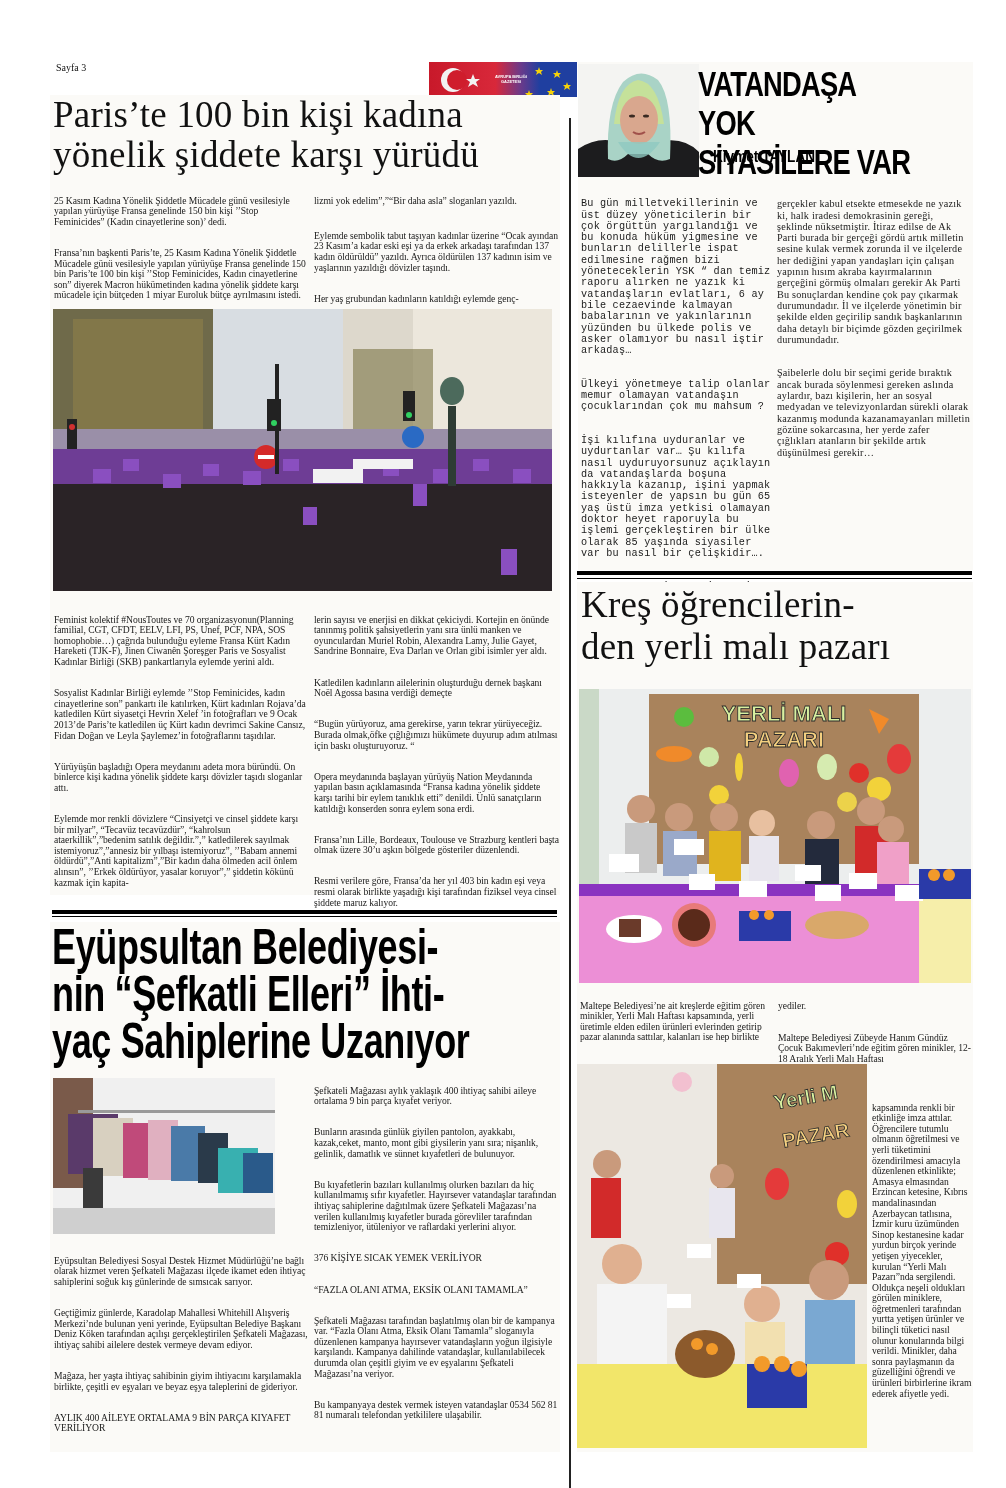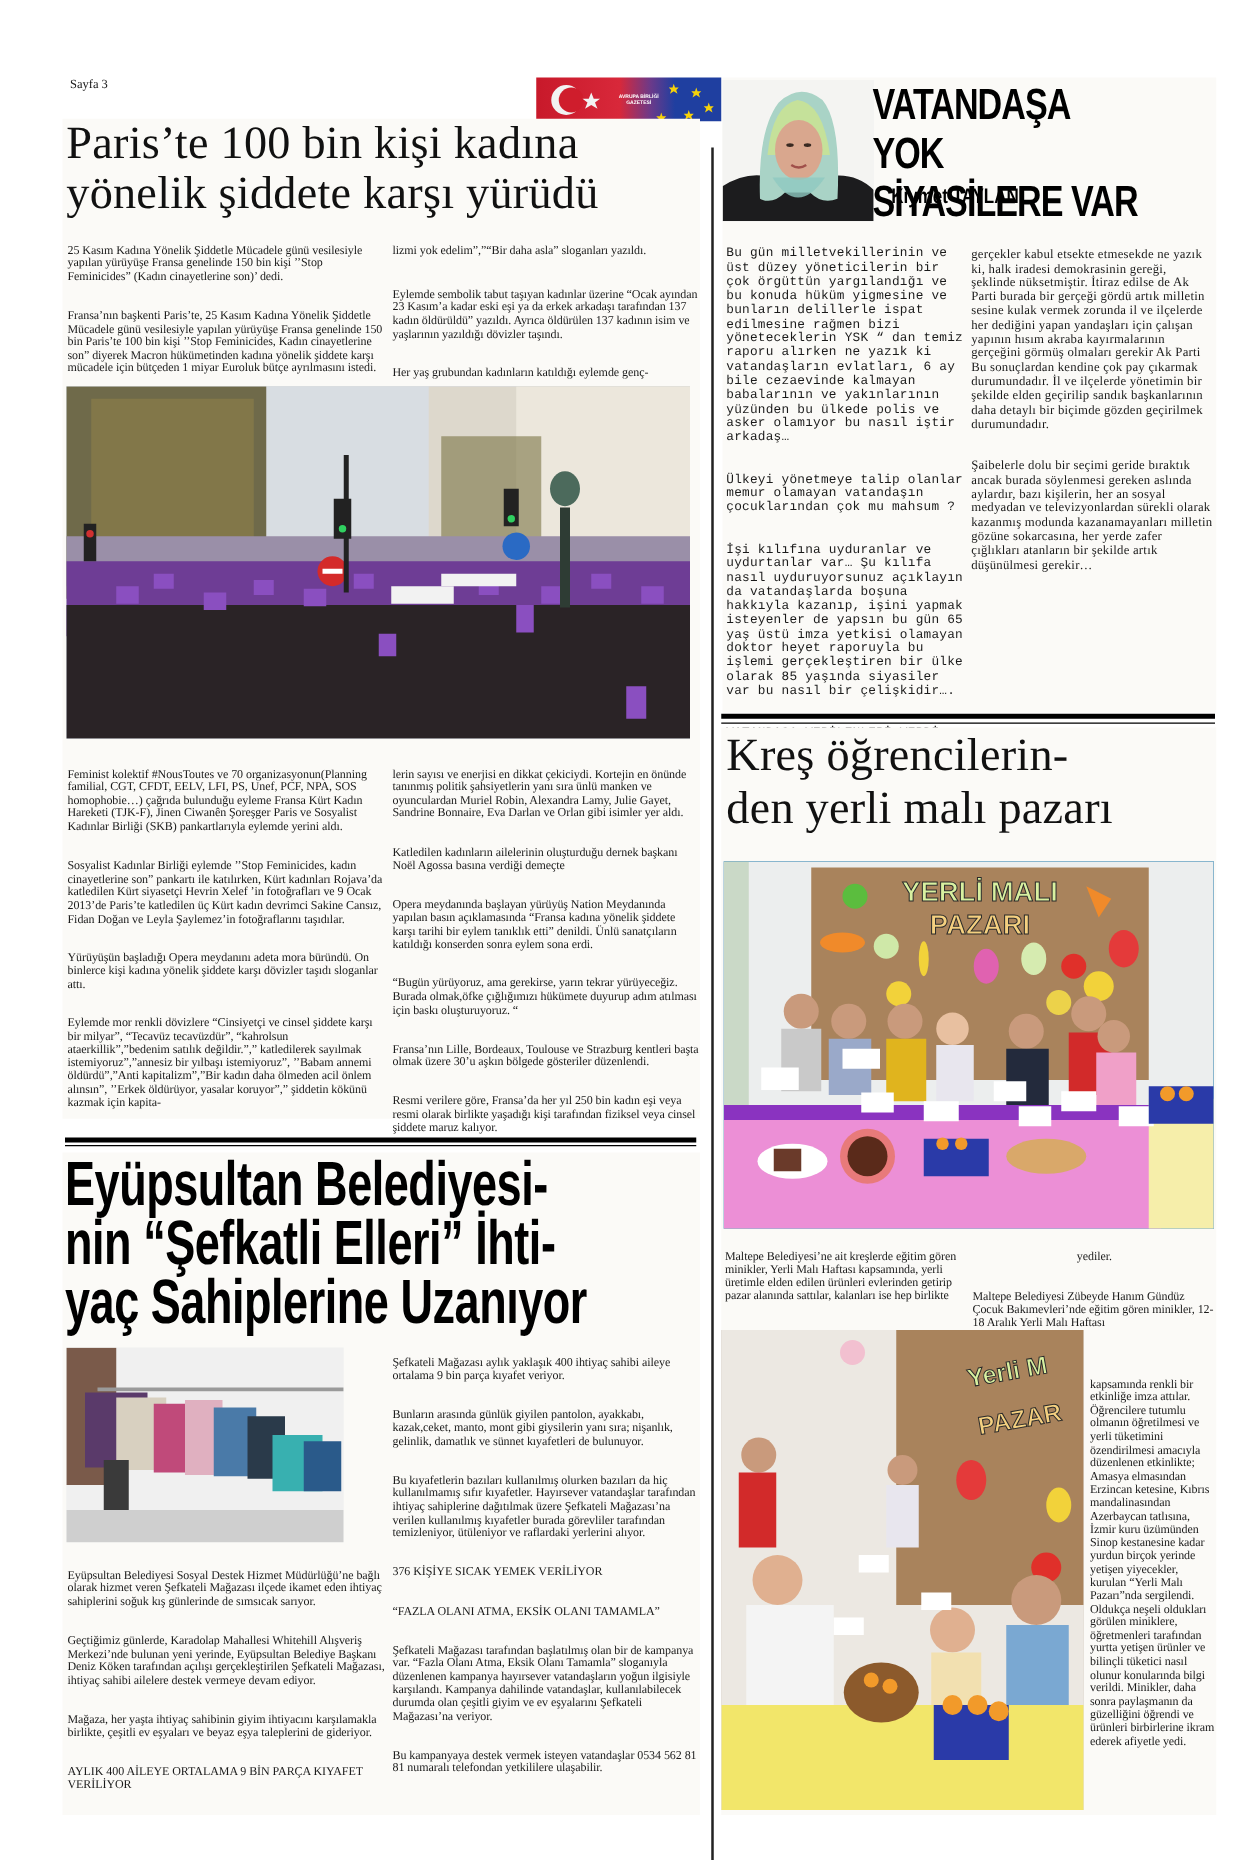--- a/index.html
+++ b/index.html
@@ -100,24 +100,24 @@
 
   <div class="abs body-text" style="left:4px;top:509px;width:252px;">
     <p>Feminist kolektif #NousToutes ve 70 organizasyonun(Planning familial, CGT, CFDT, EELV, LFI, PS, Unef, PCF, NPA, SOS homophobie…) çağrıda bulunduğu eyleme Fransa Kürt Kadın Hareketi (TJK-F), Jinen Ciwanên Şoreşger Paris ve Sosyalist Kadınlar Birliği (SKB) pankartlarıyla eylemde yerini aldı.</p>
     <p>Sosyalist Kadınlar Birliği eylemde ’’Stop Feminicides, kadın cinayetlerine son” pankartı ile katılırken, Kürt kadınları Rojava’da katledilen Kürt siyasetçi Hevrin Xelef ’in fotoğrafları ve 9 Ocak 2013’de Paris’te katledilen üç Kürt kadın devrimci Sakine Cansız, Fidan Doğan ve Leyla Şaylemez’in fotoğraflarını taşıdılar.</p>
     <p>Yürüyüşün başladığı Opera meydanını adeta mora büründü. On binlerce kişi kadına yönelik şiddete karşı dövizler taşıdı sloganlar attı.</p>
     <p>Eylemde mor renkli dövizlere “Cinsiyetçi ve cinsel şiddete karşı bir milyar”, “Tecavüz tecavüzdür”, “kahrolsun ataerkillik”,”bedenim satılık değildir.”,” katledilerek sayılmak istemiyoruz”,”annesiz bir yılbaşı istemiyoruz”, ’’Babam annemi öldürdü”,”Anti kapitalizm”,”Bir kadın daha ölmeden acil önlem alınsın”, ’’Erkek öldürüyor, yasalar koruyor”,” şiddetin kökünü kazmak için kapita-</p>
   </div>
   <div class="abs body-text" style="left:264px;top:509px;width:246px;">
     <p>lerin sayısı ve enerjisi en dikkat çekiciydi. Kortejin en önünde tanınmış politik şahsiyetlerin yanı sıra ünlü manken ve oyunculardan Muriel Robin, Alexandra Lamy, Julie Gayet, Sandrine Bonnaire, Eva Darlan ve Orlan gibi isimler yer aldı.</p>
     <p>Katledilen kadınların ailelerinin oluşturduğu dernek başkanı Noël Agossa basına verdiği demeçte</p>
+    <p>“Bugün yürüyoruz, ama gerekirse, yarın tekrar yürüyeceğiz. Burada olmak,öfke çığlığımızı hükümete duyurup adım atılması için baskı oluşturuyoruz. “</p>
     <p>Opera meydanında başlayan yürüyüş Nation Meydanında yapılan basın açıklamasında “Fransa kadına yönelik şiddete karşı tarihi bir eylem tanıklık etti” denildi. Ünlü sanatçıların katıldığı konserden sonra eylem sona erdi.</p>
-    <p>“Bugün yürüyoruz, ama gerekirse, yarın tekrar yürüyeceğiz. Burada olmak,öfke çığlığımızı hükümete duyurup adım atılması için baskı oluşturuyoruz. “</p>
     <p>Fransa’nın Lille, Bordeaux, Toulouse ve Strazburg kentleri başta olmak üzere 30’u aşkın bölgede gösteriler düzenlendi.</p>
-    <p>Resmi verilere göre, Fransa’da her yıl 250 bin kadın eşi veya resmi olarak birlikte yaşadığı kişi tarafından fiziksel veya cinsel şiddete maruz kalıyor.</p>
+    <p>Resmi verilere göre, Fransa’da her yıl 403 bin kadın eşi veya resmi olarak birlikte yaşadığı kişi tarafından fiziksel veya cinsel şiddete maruz kalıyor.</p>
   </div>
 </div>
 
 <div class="abs rule-v" style="left:569px;top:118px;height:1370px;"></div>
 
 <div class="abs panel" style="left:578px;top:62px;width:395px;height:508px;">
 
   <div class="abs photo" style="left:0;top:2px;width:121px;height:113px;background:#f4f4f2;">
     <svg width="121" height="113" viewBox="0 0 121 113">
       <rect width="121" height="113" fill="#f4f4f2"></rect>
@@ -219,21 +219,21 @@
       <rect x="340" y="180" width="52" height="30" fill="#2a3aa8"></rect>
         <circle cx="355" cy="186" r="6" fill="#f29a2a"></circle>
         <circle cx="370" cy="186" r="6" fill="#f29a2a"></circle>
     </svg>
   </div>
 
   <div class="abs body-text" style="left:3px;top:408px;width:190px;">
     <p> Maltepe Belediyesi’ne ait kreşlerde eğitim gören minikler, Yerli Malı Haftası kapsamında, yerli üretimle elden edilen ürünleri evlerinden getirip pazar alanında sattılar, kalanları ise hep birlikte</p>
   </div>
   <div class="abs body-text" style="left:201px;top:408px;width:195px;">
-    <p style="margin-bottom:11px;text-align:center;">yediler.</p>
+    <p style="margin-bottom:11px;">yediler.</p>
     <p style="margin-bottom:0;">Maltepe Belediyesi Zübeyde Hanım Gündüz Çocuk Bakımevleri’nde eğitim gören minikler, 12-18 Aralık Yerli Malı Haftası</p>
   </div>
 
   <div class="abs photo" style="left:0;top:482px;width:290px;height:384px;background:#d9d2c9;">
     <svg width="290" height="384" viewBox="0 0 290 384">
       <rect width="290" height="384" fill="#ece8e2"></rect>
       <rect x="140" y="0" width="150" height="220" fill="#a9835c"></rect>
       <text x="230" y="40" font-family="Liberation Sans, sans-serif" font-weight="bold" font-size="20" fill="#d8f0a0" stroke="#2a2a2a" stroke-width="0.8" text-anchor="middle" transform="rotate(-10 230 40)">Yerli M</text>
       <text x="240" y="78" font-family="Liberation Sans, sans-serif" font-weight="bold" font-size="20" fill="#f4d080" stroke="#2a2a2a" stroke-width="0.8" text-anchor="middle" transform="rotate(-10 240 78)">PAZAR</text>
       <circle cx="105" cy="18" r="10" fill="#f2c0d0"></circle>

